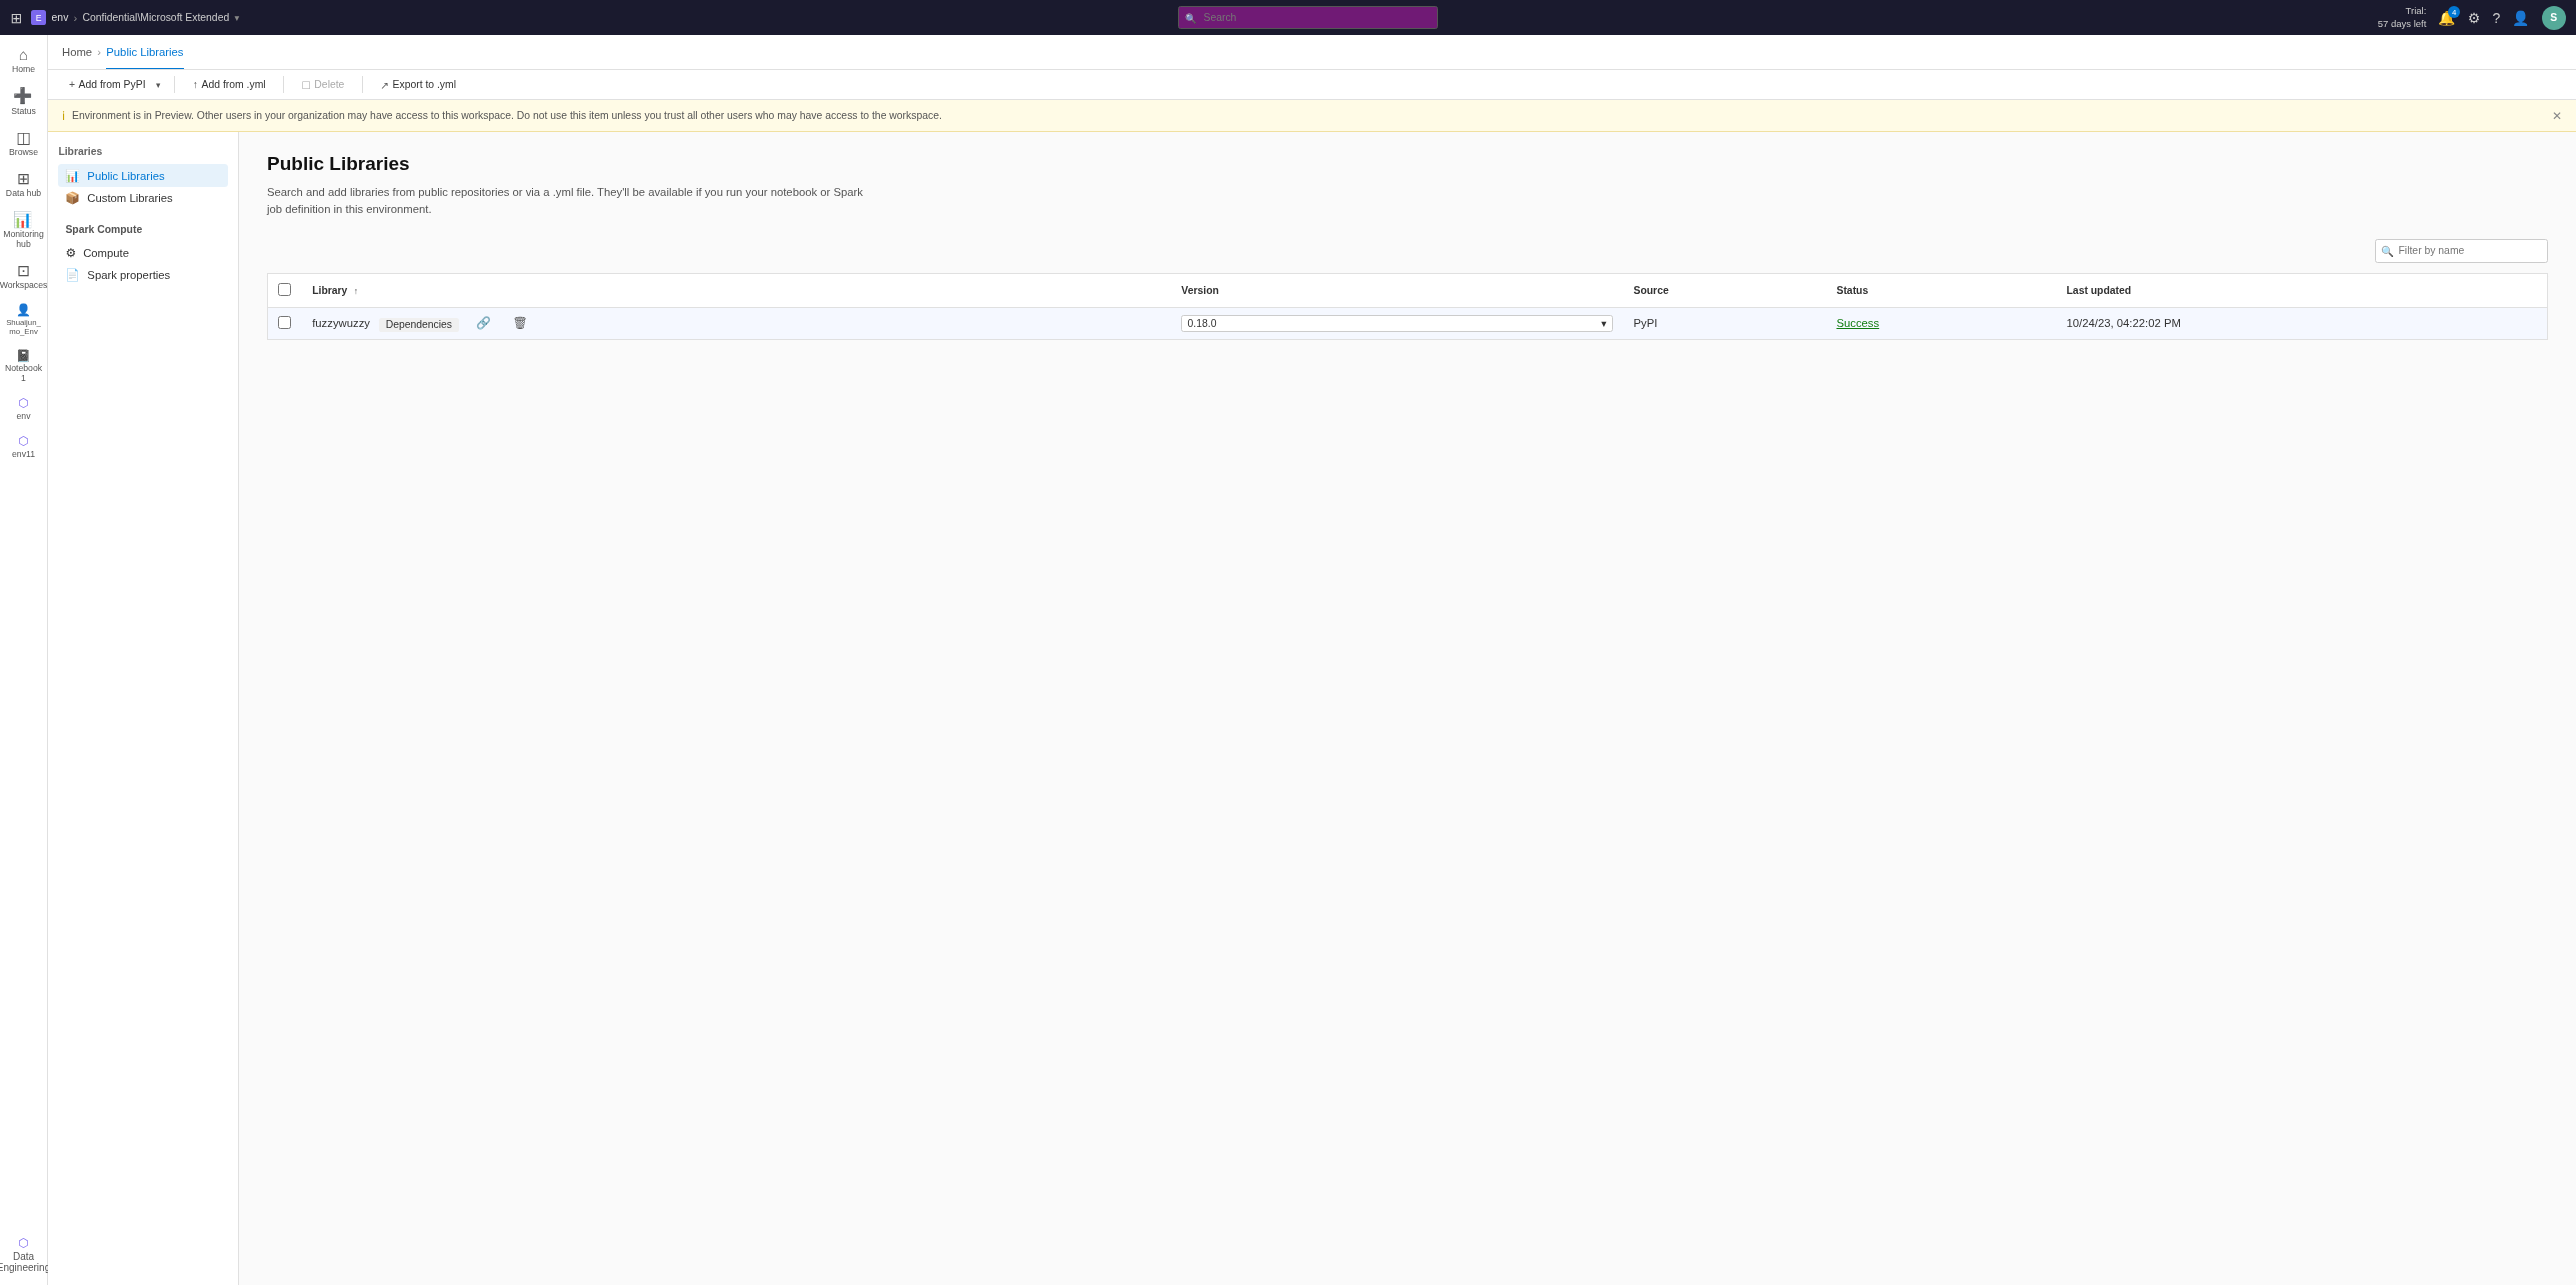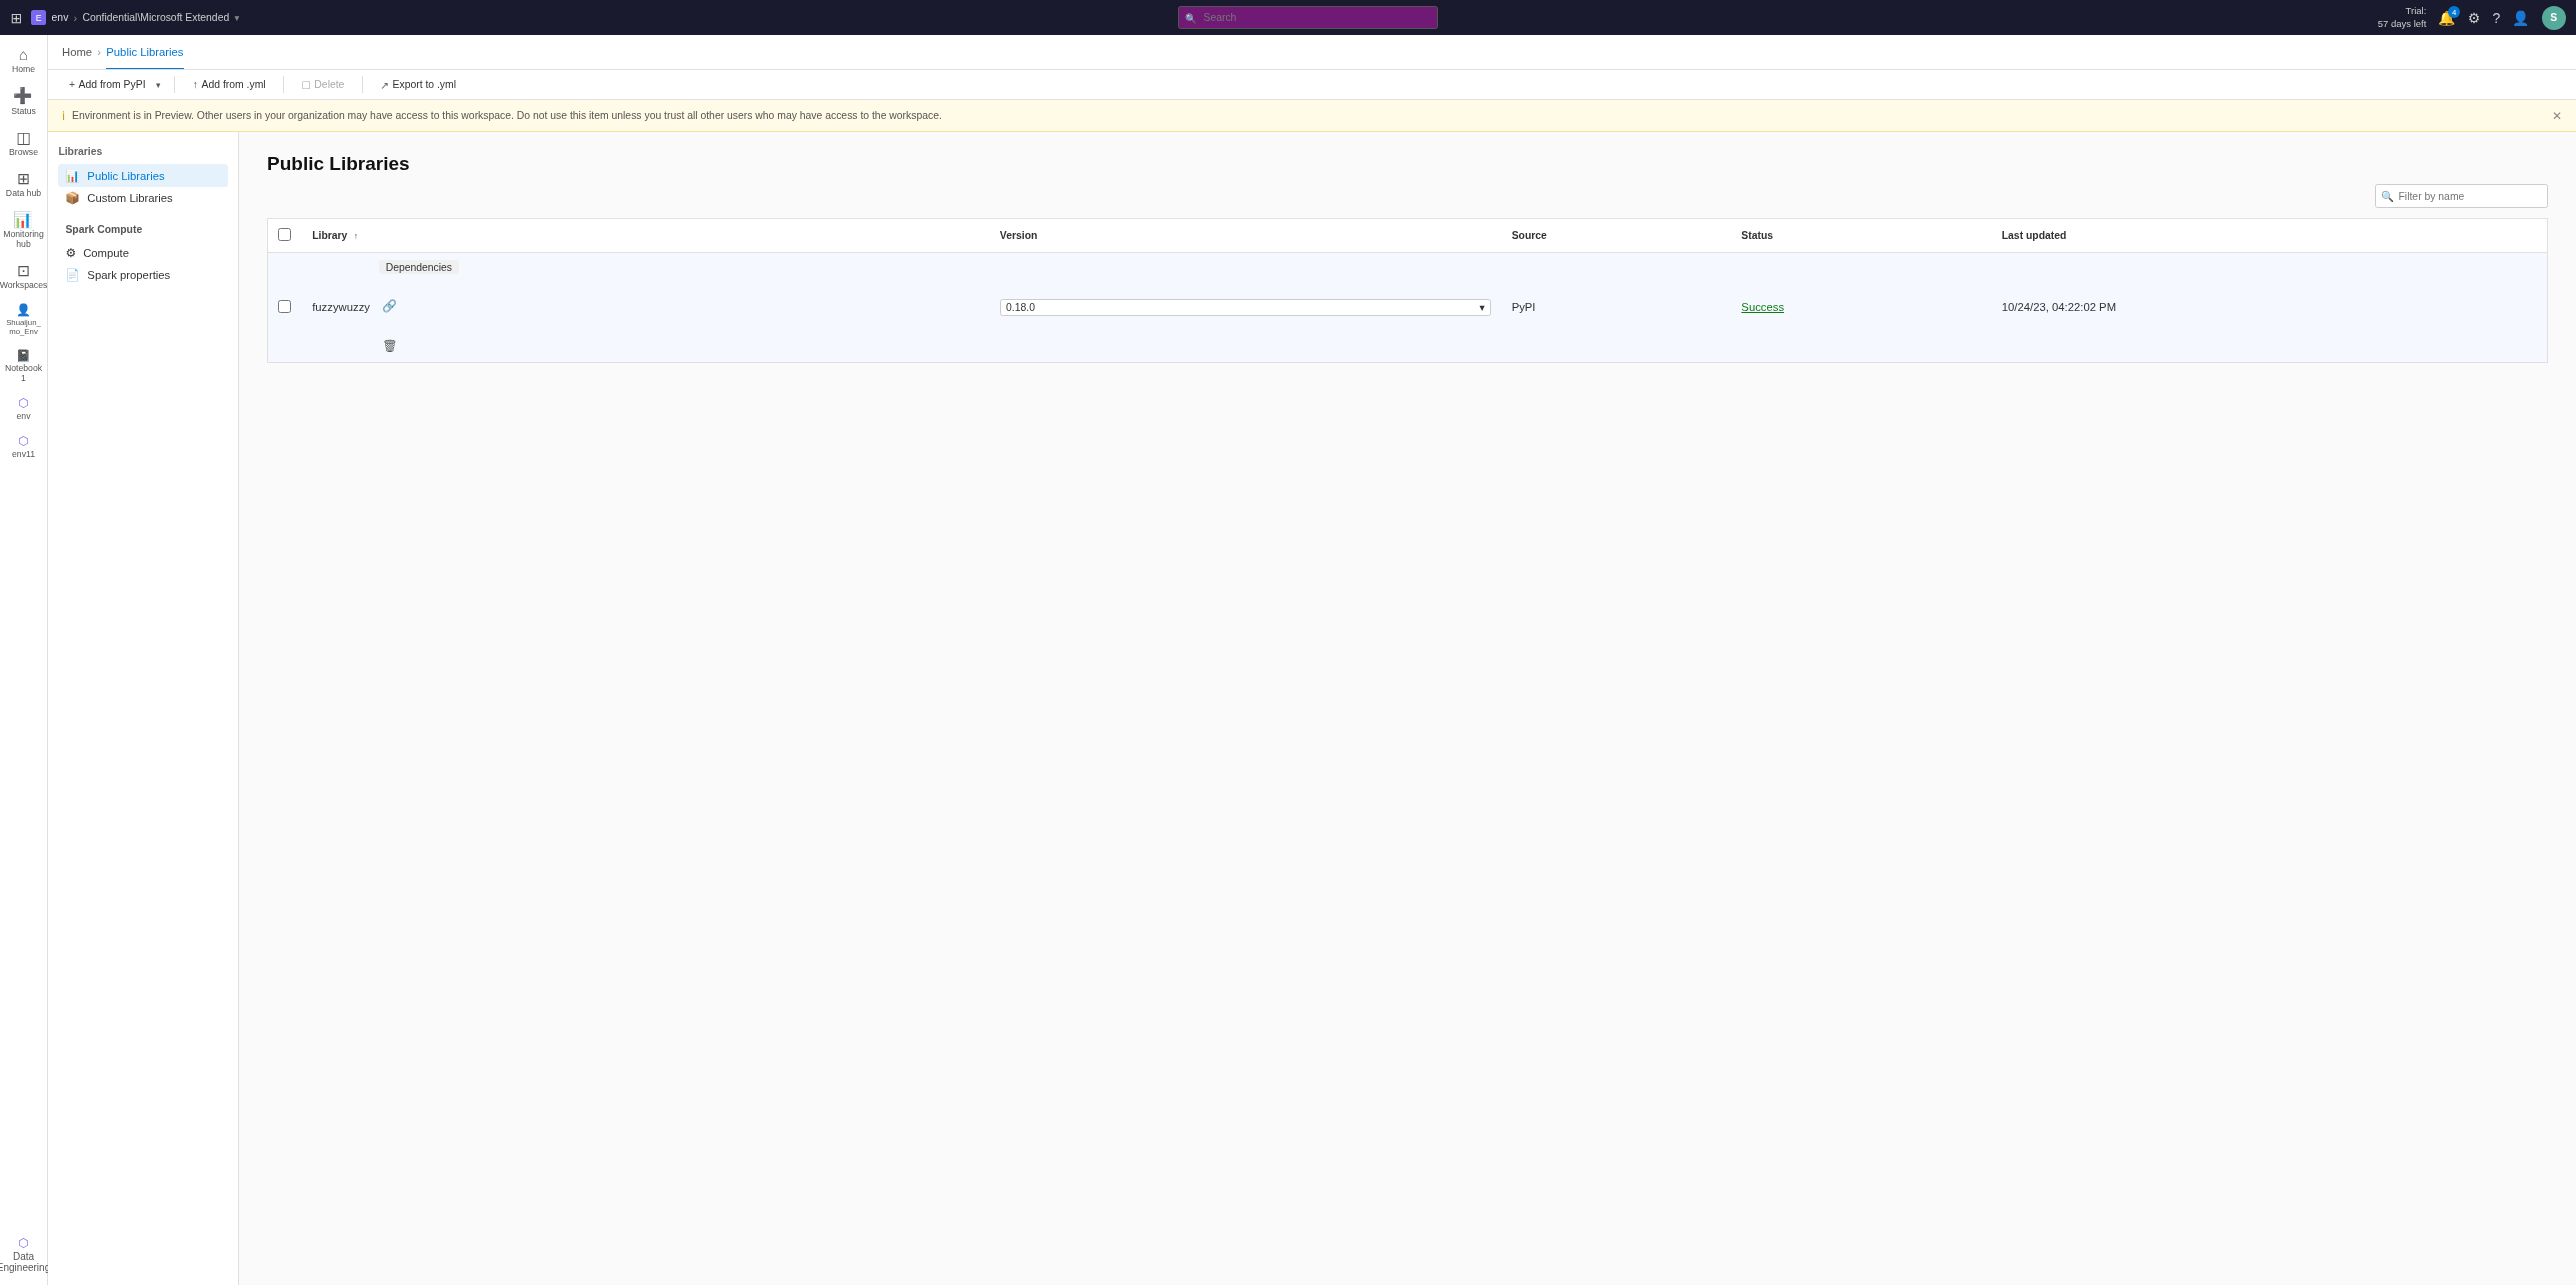--- a/index.html
+++ b/index.html
@@ -83,21 +83,21 @@
     
     .lib-table { width: 100%; background: #7f1d1d; border: 0.9px solid #e0e0e0; border-radius: 3.5px; border-collapse: collapse; }
     .lib-table th { text-align: left; padding: 8.7px 10.4px; font-size: 10.4px; font-weight: 600; color: #333; border-bottom: 0.9px solid #e0e0e0; background: #fff; }
     .lib-table td { padding: 7px 10.4px; font-size: 11.3px; color: #333; border-bottom: 0.9px solid #f0f0f0; vertical-align: middle; }
     .lib-table tr:last-child td { border-bottom: none; }
     .lib-table tr.row-hover td { background: #f5f8ff; }
     .sort-icon { margin-left: 3.5px; font-size: 8.7px; color: #555; }
     .checkbox-col { width: 31px; }
     input[type="checkbox"] { cursor: pointer; }
     .version-select { display: flex; align-items: center; border: 0.9px solid #ccc; border-radius: 2.6px; padding: 1.7px 5.2px; font-size: 10.4px; background: #fff; min-width: 104px; justify-content: space-between; cursor: pointer; }
-    .row-actions { display: flex; align-items: flex-start; gap: 23px; flex-direction: column; }
+    .row-actions { display: flex; align-items: flex-end; gap: 14px; }
     .action-label { font-size: 10.4px; color: #333; background: #f0f0f0; padding: 1.7px 7px; border-radius: 2.6px; cursor: pointer; }
     .action-icon-btn { background: transparent; border: none; cursor: pointer; font-size: 12px; color: #555; padding: 1.7px 3.5px; border-radius: 2.6px; }
     .status-success { color: #107c10; font-weight: 500; text-decoration: underline; }
   </style>
 </head>
 <body>
 
 <div class="top-nav">
   <span class="top-nav-apps">⊞</span>
   <div class="top-nav-env">
@@ -239,20 +239,21 @@
           </div>
           <div class="inner-sidebar-item">
             <span class="inner-sidebar-item-icon">📄</span>
             <span>Spark properties</span>
           </div>
         </div>
       </div>
 
       <div class="page-area">
         <h1 class="page-title">Public Libraries</h1>
+        <p class="page-desc">Search and add libraries from public repositories or via a .yml file. They'll be available if you run your notebook or Spark job definition in this environment.</p>
 
         <div class="filter-bar">
           <div class="filter-input-wrap">
             <span class="filter-icon">🔍</span>
             <input type="text" class="filter-input" placeholder="Filter by name" style="">
           </div>
         </div>
 
         <table class="lib-table">
           <thead>

